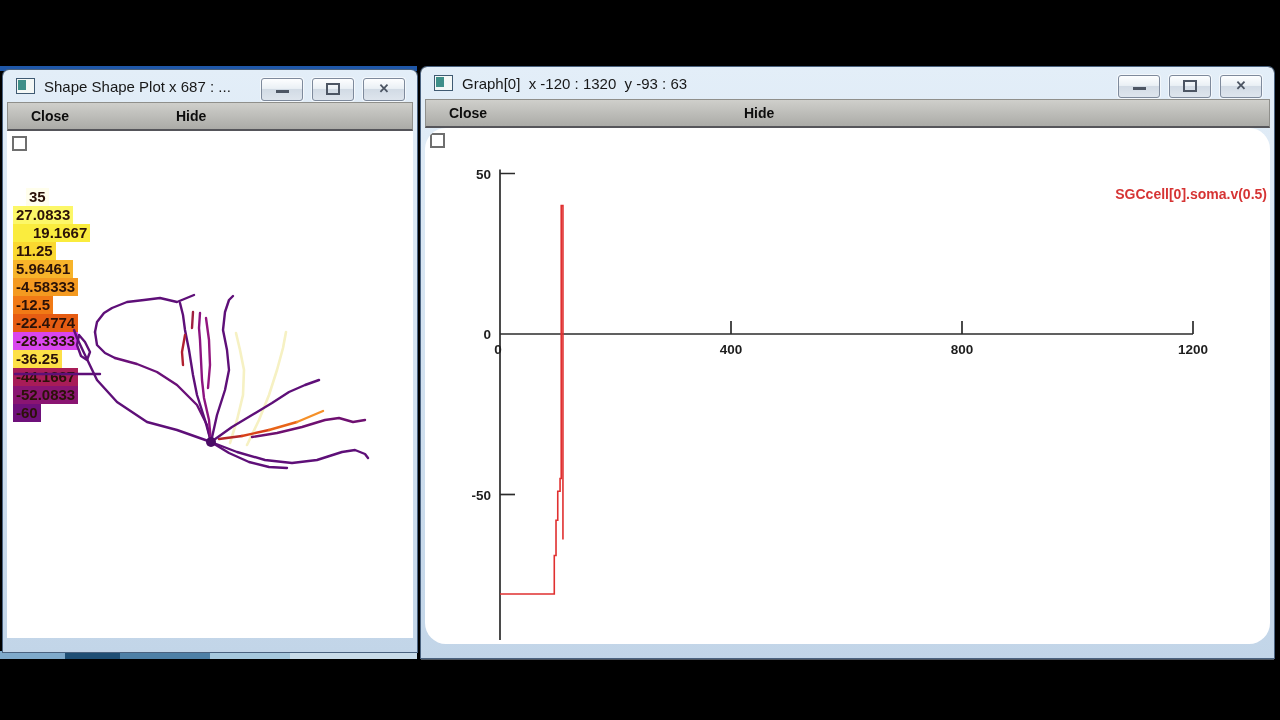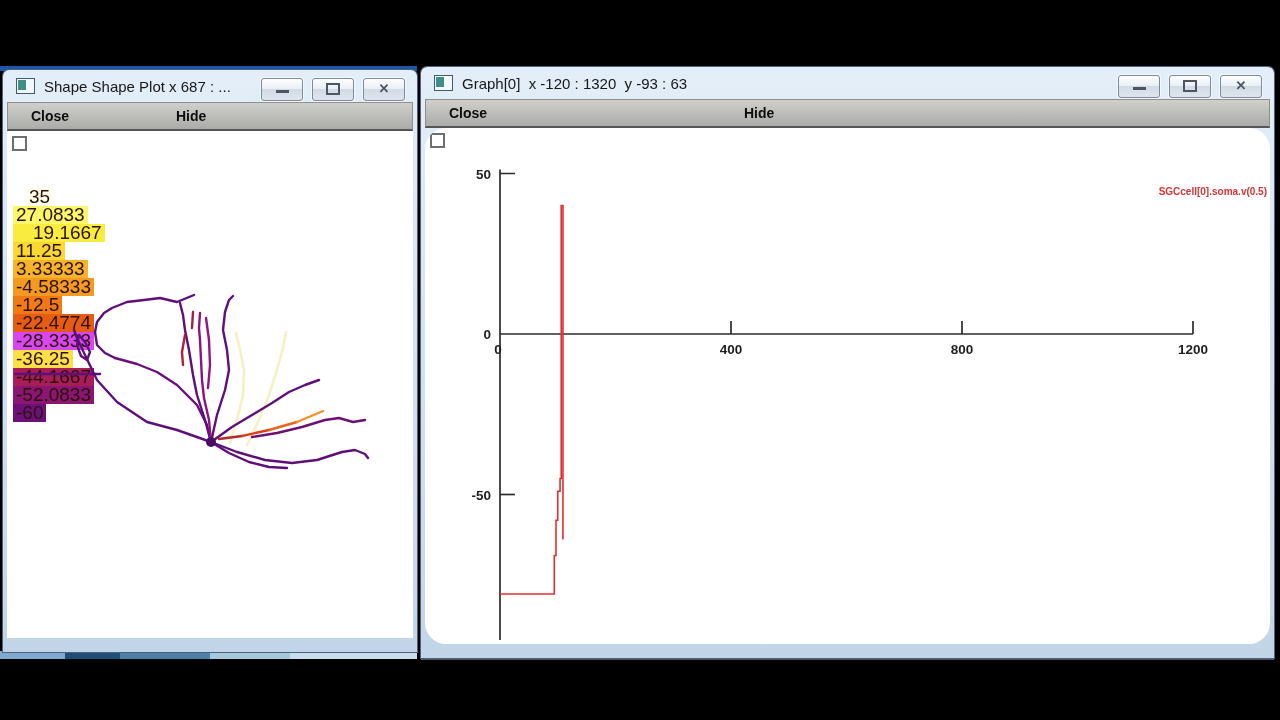--- a/index.html
+++ b/index.html
@@ -43,26 +43,26 @@
   #graph-window .menu-hide{left:318px;}
   .canvas{background:#FFFFFF;position:relative;overflow:hidden;}
   #shape-window{left:3px;top:70px;width:414px;height:582px;}
   #shape-window .canvas{height:507px;}
   #graph-window{left:421px;top:67px;width:853px;height:591px;}
   #graph-window .canvas{height:516px;border-radius:21px;}
   .menu-box{
     position:absolute;left:5px;top:5px;width:15px;height:15px;
     background:#fff;border:2px solid #6F6F6F;box-sizing:border-box;
   }
-  .color-scale{position:absolute;left:6px;top:57px;font-size:19px;font-weight:normal;color:#2B1208;}
+  .color-scale{position:absolute;left:6px;top:57px;font-size:15px;font-weight:bold;color:#2B1208;}
   .scale-row{display:table;line-height:18px;height:18px;padding:0 3px;white-space:pre;}
   .scale-row:first-child{margin-left:13px;}
   .morph-svg,.graph-svg{position:absolute;left:0;top:0;}
   .legend{
-    position:absolute;right:3px;top:58px;font-size:10px;font-weight:bold;white-space:nowrap;
+    position:absolute;right:3px;top:58px;font-size:14px;font-weight:bold;white-space:nowrap;
   }
   .top-strip{position:absolute;left:0;top:66px;width:417px;height:5px;background:#1F57A8;}
   .task-sliver{position:absolute;left:0;top:651px;width:417px;height:8px;display:flex;}
   .task-sliver .s1{flex:0 0 65px;background:#7FAACB;}
   .task-sliver .s2{flex:0 0 55px;background:#1E4E74;}
   .task-sliver .s3{flex:0 0 90px;background:#4E80A6;}
   .task-sliver .s4{flex:0 0 80px;background:#A6C8DD;}
   .task-sliver .s5{flex:1;background:#C9DCE9;}
   .bottom-line{position:absolute;left:421px;top:656px;width:853px;height:4px;background:#4F5660;}
 </style>
@@ -97,21 +97,21 @@
     <span class="menu-close">Close</span>
     <span class="menu-hide">Hide</span>
   </div>
   <div class="canvas">
     <span class="menu-box"></span>
     <div class="color-scale">
         <div class="scale-row" style="background: rgb(255, 254, 236);">35</div>
         <div class="scale-row" style="background: rgb(252, 247, 104);">27.0833</div>
         <div class="scale-row" style="background: rgb(250, 236, 62); padding-left: 20px;">19.1667</div>
         <div class="scale-row" style="background: rgb(250, 216, 48);">11.25</div>
-        <div class="scale-row" style="background: rgb(247, 180, 42);">3.33333</div>
+        <div class="scale-row" style="background: rgb(247, 180, 42);">5.96461</div>
         <div class="scale-row" style="background: rgb(244, 154, 32);">-4.58333</div>
         <div class="scale-row" style="background: rgb(241, 122, 22);">-12.5</div>
         <div class="scale-row" style="background: rgb(230, 92, 18);">-22.4774</div>
         <div class="scale-row" style="background: #d946ef;">-28.3333</div>
         <div class="scale-row" style="background: #fde047;">-36.25</div>
         <div class="scale-row" style="background: rgb(168, 28, 88);">-44.1667</div>
         <div class="scale-row" style="background: rgb(138, 21, 114);">-52.0833</div>
         <div class="scale-row" style="background: rgb(110, 16, 122);">-60</div>
       </div>
     <svg class="morph-svg" width="404" height="507" viewBox="0 0 404 507">

